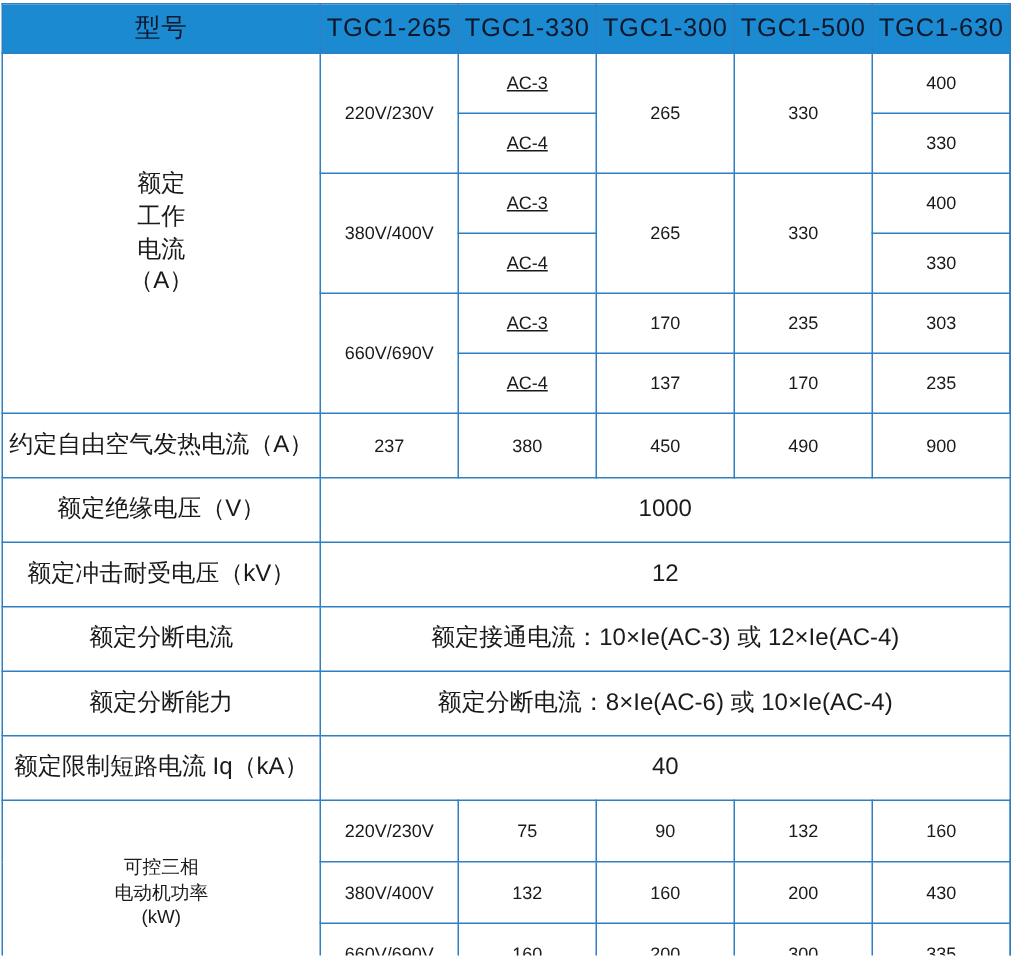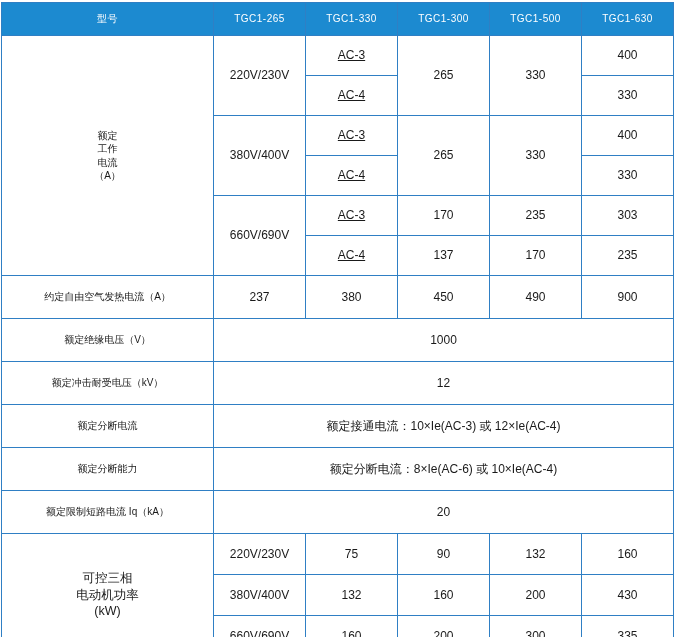--- a/index.html
+++ b/index.html
@@ -30,47 +30,47 @@
   table.spec td, table.spec th {
     border: 1px solid #2f7fc4;
     text-align: center;
     vertical-align: middle;
     padding: 2px 2px;
     line-height: 1.35;
     font-weight: normal;
   }
   thead th {
     background: #1c8ad0;
-    color: #ffffff;
+    color: #0f172a;
     height: 28px;
-    font-size: 10px;
+    font-size: 17px;
     letter-spacing: 0.5px;
   }
   .c-model { width: 212px; }
   .c-val { width: 92px; }
   .rowlabel {
-    font-size: 10px;
+    font-size: 16px;
   }
   .lbl-vert {
     width: 62px;
     line-height: 1.9;
   }
   .lbl-volt {
     width: 92px;
   }
   .lbl-ac {
     width: 58px;
     text-decoration: underline;
   }
   .h-ac { height: 35px; }
   .h-merge { height: 70px; }
   .h-wide { height: 38px; }
   .h-pow { height: 36px; }
   .full-note {
-    font-size: 12px;
+    font-size: 16px;
     margin-top: 33px;
   }
   .pw-lbl {
     width: 152px;
     font-size: 12.5px;
     line-height: 1.8;
   }
 </style>
 </head>
 <body>
@@ -178,21 +178,21 @@
         <td class="full-note" colspan="5">额定接通电流：10×Ie(AC-3) 或 12×Ie(AC-4)</td>
       </tr>
 
       <tr>
         <td class="rowlabel h-wide">额定分断能力</td>
         <td class="full-note" colspan="5">额定分断电流：8×Ie(AC-6) 或 10×Ie(AC-4)</td>
       </tr>
 
       <tr>
         <td class="rowlabel h-wide">额定限制短路电流 Iq（kA）</td>
-        <td class="full-note" colspan="5">20</td>
+        <td class="full-note" colspan="5">40</td>
       </tr>
 
       <tr>
         <td class="pw-lbl" rowspan="3">
           <div>可控三相</div>
           <div>电动机功率</div>
           <div>(kW)</div>
         </td>
         <td class="h-pow" style="width:62px">220V/230V</td>
         <td>75</td>

